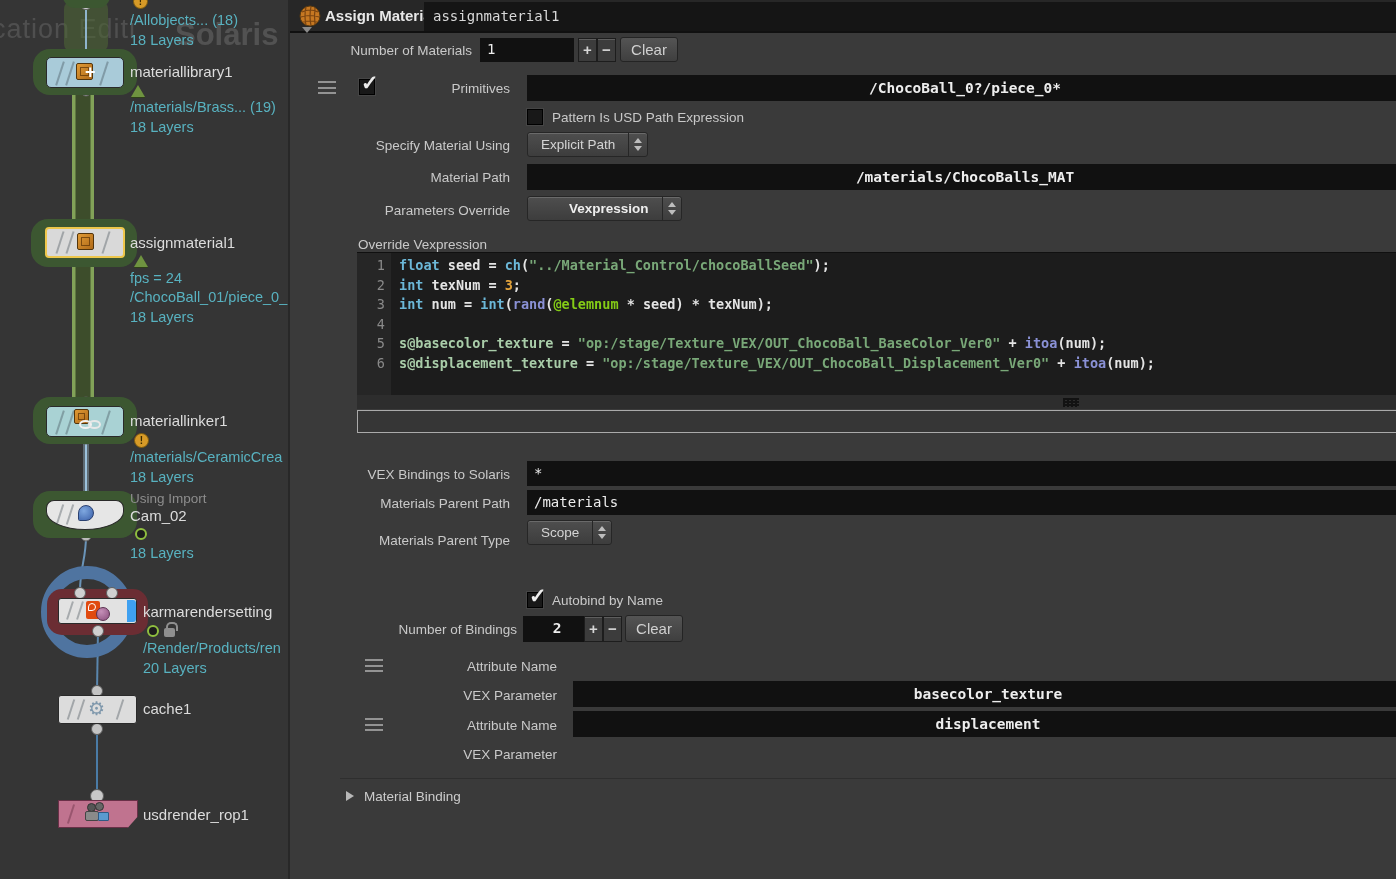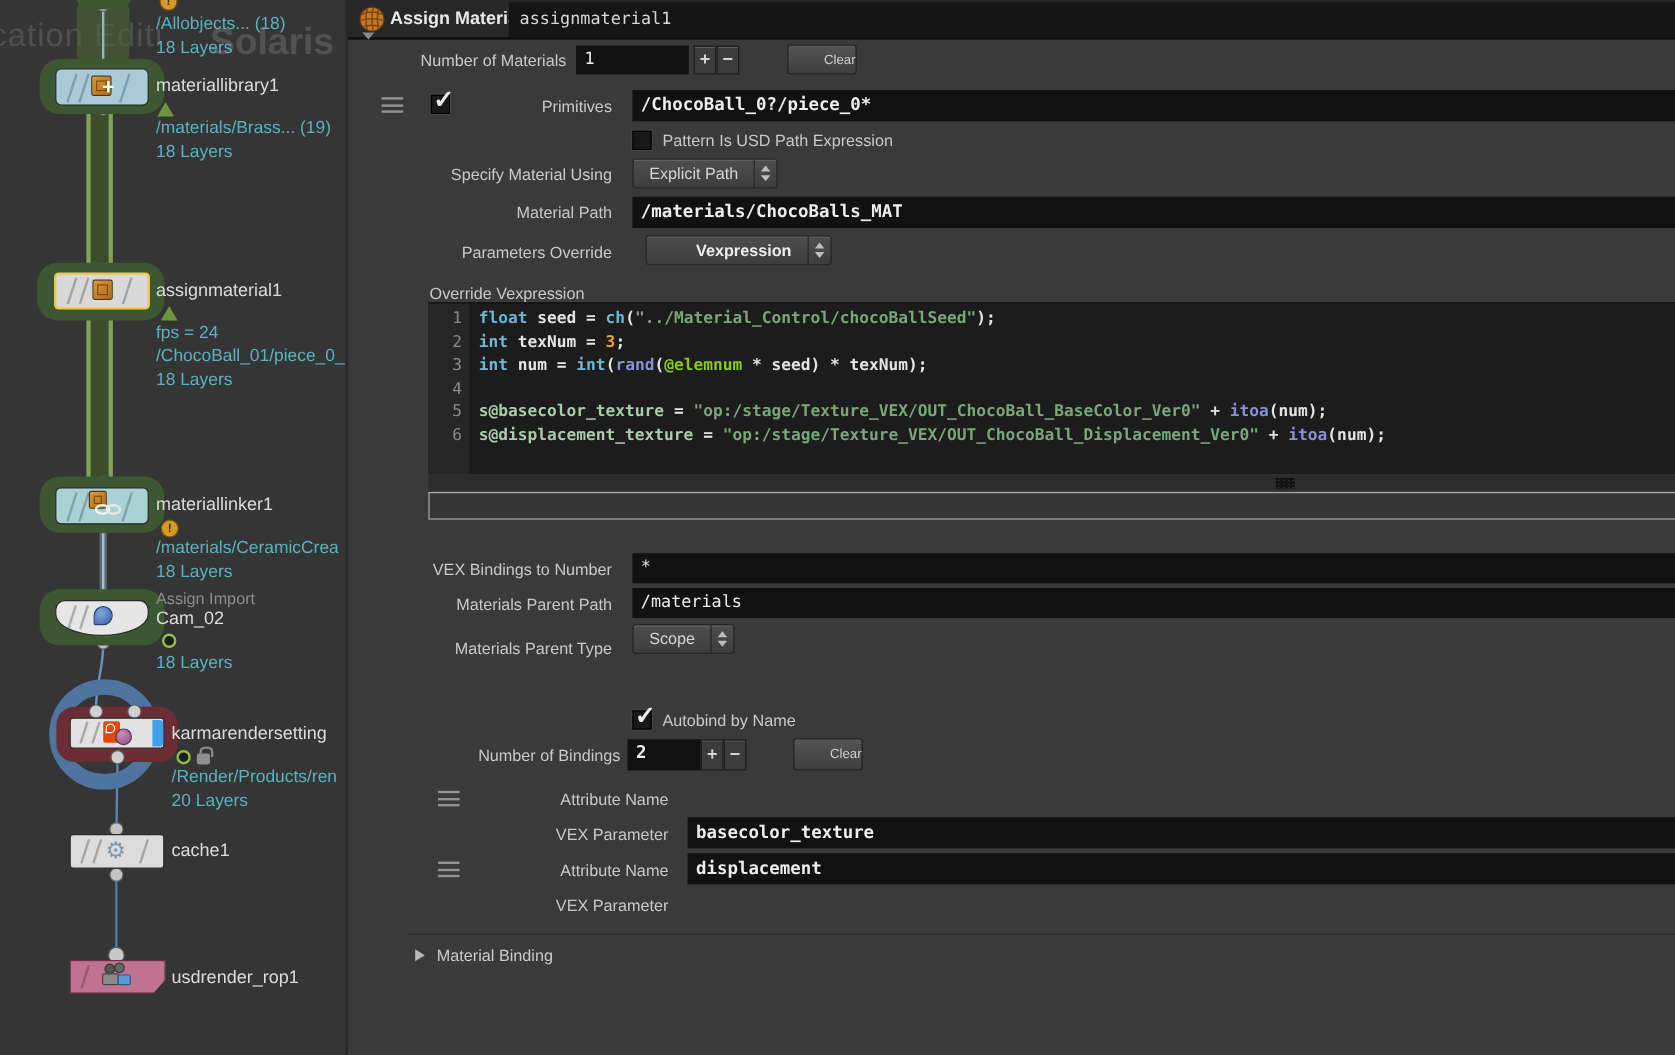--- a/index.html
+++ b/index.html
@@ -26,23 +26,23 @@
   .lock-badge { position:absolute; width:11px; height:9px; background:#8f8f8f; border-radius:2px; }
   .lock-badge:before { content:""; position:absolute; left:1.5px; top:-6px; width:8px; height:7px; border:2px solid #8f8f8f; border-bottom:none; border-radius:5px 5px 0 0; }
 
   
   #param-pane { position:absolute; left:290px; top:0; width:1106px; height:879px; background:#3a3a3a; overflow:hidden; }
   #titlebar { position:absolute; left:0; top:0; width:1106px; height:33px; background:#272727; border-bottom:2px solid #101010; }
   #node-type-title { position:absolute; left:35px; top:7px; font-size:15px; font-weight:bold; color:#e8e8e8; }
   #node-name-field { position:absolute; left:134px; top:2px; right:0; height:29px; background:#151515; color:#d8d8d8; font-family:"DejaVu Sans Mono", monospace; font-size:14px; line-height:29px; padding-left:9px; }
   .row-label { position:absolute; color:#c9c9c9; font-size:13.5px; text-align:right; white-space:nowrap; }
   .pfield { position:absolute; background:#111; color:#ededed; font-family:"DejaVu Sans Mono", monospace; font-size:14px; padding-left:7px; white-space:nowrap; overflow:hidden; }
-  .pfield.bold { font-weight:bold; font-size:14.5px; }
+  .pfield.bold { font-weight:bold; font-size:14.5px;text-align:center; }
   .stepbtn { position:absolute; width:19px; background:#3c3c3c; border:1px solid #1d1d1d; box-shadow:inset 0 1px 0 #5e5e5e; color:#d6d6d6; font-size:15px; font-weight:bold; text-align:center; }
-  .pushbtn { position:absolute; background:linear-gradient(#545454,#3f3f3f); border:1px solid #242424; border-radius:3px; color:#d0d0d0; font-size:11px; text-align:right;margin-left:36px; }
+  .pushbtn { position:absolute; background:linear-gradient(#545454,#3f3f3f); border:1px solid #242424; border-radius:3px; color:#d0d0d0; font-size:15px; text-align:center; }
   .checkbox { position:absolute; width:16px; height:16px; background:#181818; border:1px solid #000; box-shadow:0 0 0 1px #454545; }
   .checkbox.checked:after { content:"✓"; position:absolute; left:1px; top:-9px; font-size:21px; font-weight:bold; color:#ececec; }
   .chk-label { position:absolute; color:#c9c9c9; font-size:13.5px; white-space:nowrap; }
   .dropdown { position:absolute; height:25px; display:flex; border:1px solid #262626; border-radius:3px; background:linear-gradient(#4e4e4e,#3d3d3d); box-shadow:inset 0 1px 0 #6a6a6a; }
   .dd-main { padding:0 13px; line-height:23px; color:#d4d4d4; font-size:13.5px; white-space:nowrap; }
   .dd-main.bold { font-weight:bold; color:#eee; }
   .dd-spin { width:19px; border-left:1px solid #262626; display:flex; flex-direction:column; align-items:center; justify-content:center; gap:3px; }
   .tri-up { width:0; height:0; border-left:4px solid transparent; border-right:4px solid transparent; border-bottom:5px solid #bdbdbd; }
   .tri-dn { width:0; height:0; border-left:4px solid transparent; border-right:4px solid transparent; border-top:5px solid #bdbdbd; }
   .hamburger { position:absolute; width:18px; height:13px; display:flex; flex-direction:column; justify-content:space-between; }
@@ -144,21 +144,21 @@
   <div class="warn-badge" style="left:134px; top:433px;">!</div>
   <div class="abs teal" style="left:130px; top:449px;">/materials/CeramicCrea</div>
   <div class="abs teal" style="left:130px; top:469px;">18 Layers</div>
 
   <div class="ring" style="left:33px; top:491px; width:104px; height:47px;"></div>
   <div class="nbody" style="left:46px; top:500px; width:78px; height:30px; background:#e6e6e6; border-radius:8px 8px 50% 50%/8px 8px 60% 60%;">
     <div class="slash" style="left:12px; top:3px; height:21px;"></div>
     <div class="slash" style="left:22px; top:3px; height:21px;"></div>
     <div class="abs" style="left:31px; top:4px; width:16px; height:16px; border-radius:50% 50% 50% 10%; background:radial-gradient(circle at 35% 35%, #7fa8e0, #3a5fa8); border:1px solid #2a4070;"></div>
   </div>
-  <div class="abs node-sub" style="left:130px; top:491px;">Assign Import</div>
+  <div class="abs node-sub" style="left:130px; top:491px;">Using Import</div>
   <div class="abs node-title" style="left:130px; top:507px;">Cam_02</div>
   <div class="clock-badge" style="left:135px; top:528px;"></div>
   <div class="abs teal" style="left:130px; top:545px;">18 Layers</div>
 
   <div class="abs" style="left:41px; top:566px; width:92px; height:92px; border:13px solid #4f74a0; border-radius:50%;"></div>
   <div class="abs" style="left:47px; top:589px; width:101px; height:46px; background:#6b2d33; border-radius:15px;"></div>
   <svg class="abs" width="60" height="50" style="left:60px; top:585px;">
     <circle cx="20" cy="8" r="5.5" fill="#d0d0d0" stroke="#5f5f5f"></circle>
     <circle cx="52" cy="8" r="5.5" fill="#d0d0d0" stroke="#5f5f5f"></circle>
   </svg>
@@ -242,21 +242,21 @@
     <div class="dd-spin">
         <div class="tri-up"></div>
         <div class="tri-dn"></div>
       </div>
   </div>
 
   <div class="row-label" style="left:0; top:170px; width:220px;">Material Path</div>
   <div class="pfield bold" style="left:237px; top:164px; right:0; height:26px; line-height:26px;">/materials/ChocoBalls_MAT</div>
 
   <div class="row-label" style="left:0; top:203px; width:220px;">Parameters Override</div>
-  <div class="dropdown" style="left:248px; top:196px;padding-left:28px;">
+  <div class="dropdown" style="left:237px; top:196px;padding-left:28px;">
     <div class="dd-main bold">Vexpression</div>
     <div class="dd-spin">
         <div class="tri-up"></div>
         <div class="tri-dn"></div>
       </div>
   </div>
 
   <div class="chk-label" style="left:68px; top:237px;">Override Vexpression</div>
   <div id="vex-editor">
     <div id="vex-gutter">
@@ -267,21 +267,21 @@
         <div>5</div>
         <div>6</div>
       </div>
     <div id="vex-code"><div><span class="tk-kw">float</span><span class="tk-pl"> seed = </span><span class="tk-kw">ch</span><span class="tk-pl">(</span><span class="tk-str">"../Material_Control/chocoBallSeed"</span><span class="tk-pl">);</span></div><div><span class="tk-kw">int</span><span class="tk-pl"> texNum = </span><span class="tk-num">3</span><span class="tk-pl">;</span></div><div><span class="tk-kw">int</span><span class="tk-pl"> num = </span><span class="tk-kw">int</span><span class="tk-pl">(</span><span class="tk-fn">rand</span><span class="tk-pl">(</span><span class="tk-at">@elemnum</span><span class="tk-pl"> * seed) * texNum);</span></div><div>&nbsp;</div><div><span class="tk-vr">s@basecolor_texture</span><span class="tk-pl"> = </span><span class="tk-str">"op:/stage/Texture_VEX/OUT_ChocoBall_BaseColor_Ver0"</span><span class="tk-pl"> + </span><span class="tk-fn">itoa</span><span class="tk-pl">(num);</span></div><div><span class="tk-vr">s@displacement_texture</span><span class="tk-pl"> = </span><span class="tk-str">"op:/stage/Texture_VEX/OUT_ChocoBall_Displacement_Ver0"</span><span class="tk-pl"> + </span><span class="tk-fn">itoa</span><span class="tk-pl">(num);</span></div></div>
   </div>
   <div id="grip-strip">
       <div id="grip-dots"></div>
     </div>
   <div id="empty-bar"></div>
 
-  <div class="row-label" style="left:0; top:467px; width:220px;">VEX Bindings to Number</div>
+  <div class="row-label" style="left:0; top:467px; width:220px;">VEX Bindings to Solaris</div>
   <div class="pfield" style="left:237px; top:461px; right:0; height:25px; line-height:25px;">*</div>
 
   <div class="row-label" style="left:0; top:496px; width:220px;">Materials Parent Path</div>
   <div class="pfield" style="left:237px; top:490px; right:0; height:25px; line-height:25px;">/materials</div>
 
   <div class="row-label" style="left:0; top:533px; width:220px;">Materials Parent Type</div>
   <div class="dropdown" style="left:237px; top:520px;">
     <div class="dd-main">Scope</div>
     <div class="dd-spin">
         <div class="tri-up"></div>

